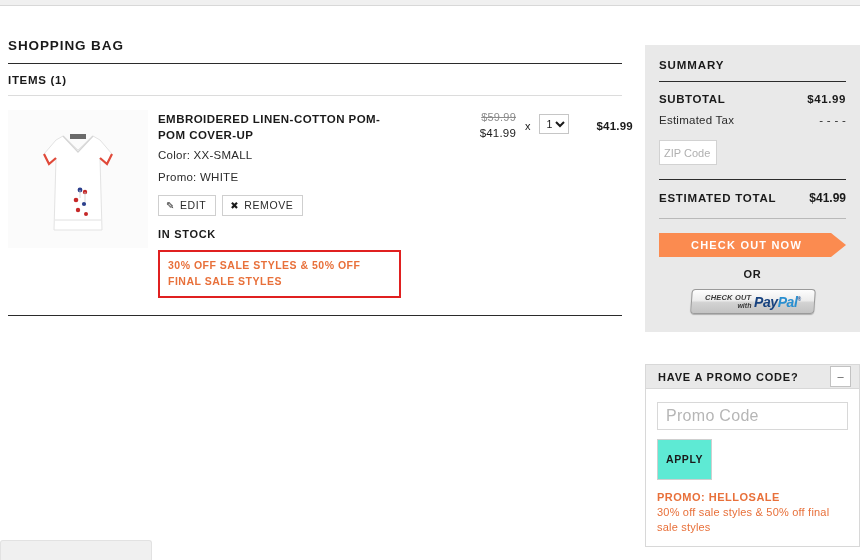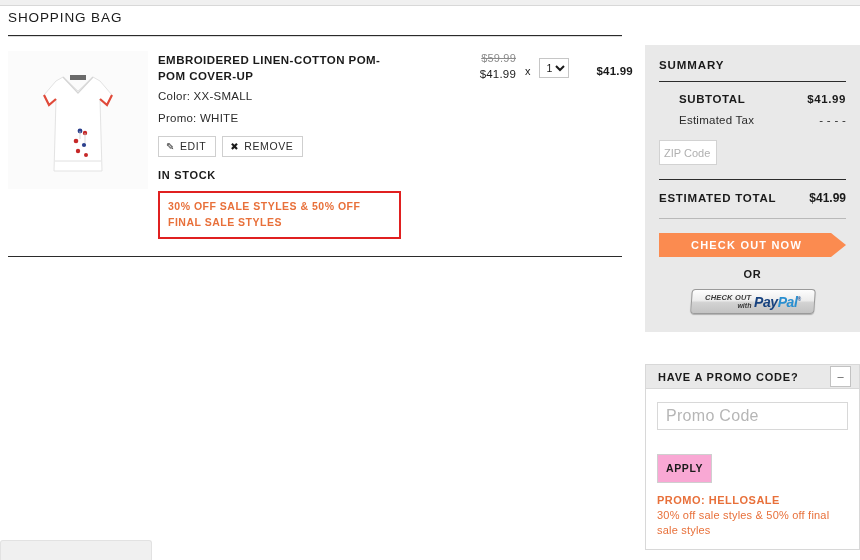--- a/index.html
+++ b/index.html
@@ -31,24 +31,24 @@
   #main-col {
     position: absolute;
     top: 6px; left: 0;
     width: 630px;
     height: 554px;
     padding: 0 8px;
   }
 
   .page-title {
     font-size: 13.5px;
-    font-weight: normal;
+    font-weight: bold;
     letter-spacing: 0.9px;
     color: #1a1a1a;
-    padding-top: 4px;
+    padding-top: 32px;
     padding-bottom: 10px;
   }
 
   .rule-dark {
     border-top: 1.6px solid #2b2b2b;
     width: 100%;
   }
   .rule-light {
     border-top: 1px solid #dcdcdc;
     width: 100%;
@@ -150,21 +150,21 @@
     line-height: 1.5;
     color: #e8703a;
   }
 
   
   .price-block {
     position: absolute;
     left: 460px;
     top: 14px;
     display: flex;
-    align-items: center;
+    align-items: flex-start;
     width: 170px;
   }
   .price-pair {
     width: 48px;
     text-align: right;
     padding-top: 1px;
   }
   .price-old {
     font-size: 11px;
     color: #8c8c8c;
@@ -240,21 +240,20 @@
   }
 
   .sum-row {
     display: flex;
     justify-content: space-between;
     align-items: baseline;
     font-size: 11.5px;
     color: #2b2b2b;
     padding: 7px 0 2px 0;
     letter-spacing: 0.25px;
-    margin-left: 20px;
   }
   .sum-row.bold span { font-weight: bold; color: #1a1a1a; letter-spacing: 0.6px; }
   .sum-row.first { padding-top: 11px; }
 
   .zip-input {
     margin-top: 12px;
     margin-bottom: 14px;
     width: 58px;
     height: 25px;
     border: 1px solid #d2d2d2;
@@ -409,29 +408,29 @@
     background: #ffffff;
     font-family: "Liberation Sans", sans-serif;
     font-size: 16px;
     color: #1a1a1a;
     padding: 0 8px;
     letter-spacing: 0.3px;
   }
   .promo-input::placeholder { color: #b6b6b6; }
 
   .apply-btn {
-    margin-top: 24px;
+    margin-top: 9px;
     border: 1px solid #cfcfcf;
-    background: #f9a8d4;
+    background: #5eead4;
     font-family: "Liberation Sans", sans-serif;
     font-size: 10.5px;
     font-weight: bold;
     letter-spacing: 0.6px;
     color: #1a1a1a;
-    padding: 8px 8px;
+    padding: 14px 8px;
     cursor: pointer;
     line-height: 1;
   }
 
   .promo-applied {
     margin-top: 11px;
   }
   .promo-applied .code {
     font-size: 11px;
     font-weight: bold;
@@ -462,20 +461,21 @@
 </head>
 <body>
 
 <div id="top-strip"></div>
 
 <div id="main-col">
 
   <div class="page-title">SHOPPING BAG</div>
   <div class="rule-dark"></div>
 
+  <div class="items-head">ITEMS (1)</div>
   <div class="rule-light"></div>
 
   <div class="item-row">
 
     <div class="thumb-wrap">
       <svg width="140" height="138" viewBox="0 0 140 138">
         <rect x="0" y="0" width="140" height="138" fill="#fbfbfb"></rect>
 
         <path d="M55 26 L48 30 L36 44 L41 54 L48 48 L46 120 L94 120 L92 48 L99 54 L104 44 L92 30 L85 26 L70 40 Z" fill="#ffffff" stroke="#e3e3e3" stroke-width="1"></path>
 

